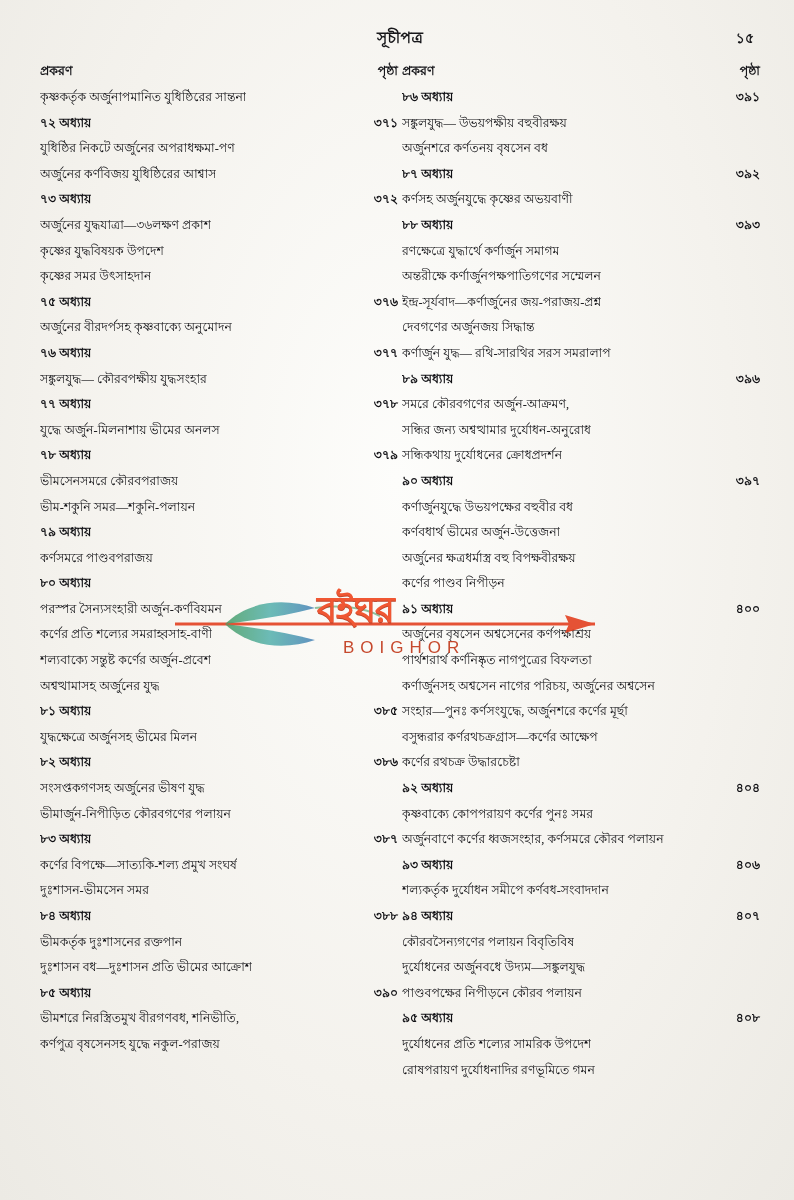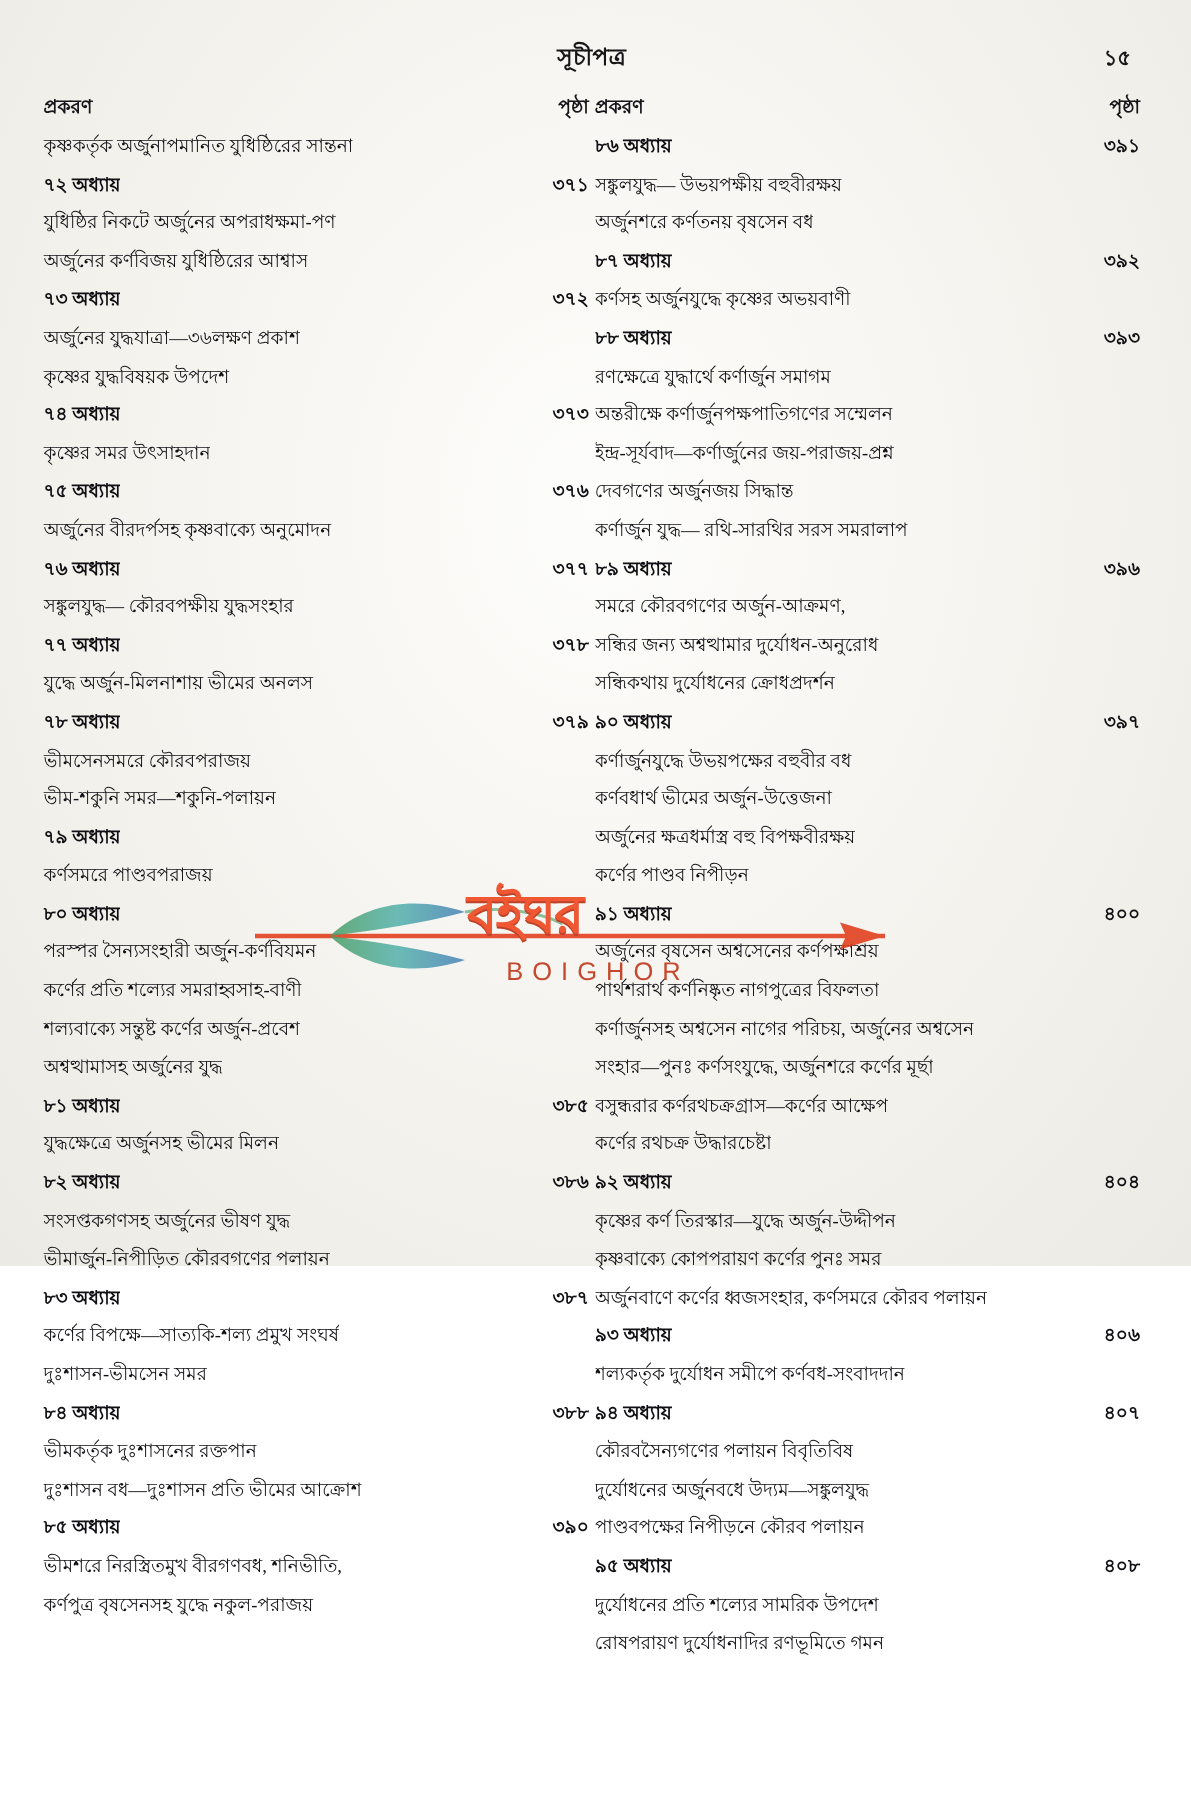--- a/index.html
+++ b/index.html
@@ -12,26 +12,26 @@
     height: 1200px;
     font-family: "Liberation Serif", serif;
     color: #111;
     overflow: hidden;
     position: relative;
   }
   .page {
     position: absolute;
     left: 0; top: 0;
     width: 794px;
-    height: 844px;
+    height: 1200px;
     background: #f3f1ec;
     background-image:
       radial-gradient(ellipse at 50% 40%, #fdfdfb 0%, #f4f2ed 60%, #eceae4 100%);
     box-sizing: border-box;
-    padding: 24px 34px 22px 29px;
+    padding: 24px 34px 22px 40px;
   }
   .sheet {
     position: relative;
     width: 100%;
     height: 100%;
   }
   .page-head {
     position: relative;
     height: 34px;
     margin-bottom: 4px;
@@ -174,24 +174,20 @@
               <span class="p">৩৭২</span>
             </li>
             <li class="toc-row">
               <span class="t">অর্জুনের যুদ্ধযাত্রা—৩৬লক্ষণ প্রকাশ</span>
               <span class="p"></span>
             </li>
             <li class="toc-row">
               <span class="t">কৃষ্ণের যুদ্ধবিষয়ক উপদেশ</span>
               <span class="p"></span>
             </li>
-            <li class="toc-row chapter">
-              <span class="t">৭৪ অধ্যায়</span>
-              <span class="p">৩৭৩</span>
-            </li>
             <li class="toc-row">
               <span class="t">কৃষ্ণের সমর উৎসাহদান</span>
               <span class="p"></span>
             </li>
             <li class="toc-row chapter">
               <span class="t">৭৫ অধ্যায়</span>
               <span class="p">৩৭৬</span>
             </li>
             <li class="toc-row">
               <span class="t">অর্জুনের বীরদর্পসহ কৃষ্ণবাক্যে অনুমোদন</span>
@@ -422,24 +418,20 @@
               <span class="t">বসুন্ধরার কর্ণরথচক্রগ্রাস—কর্ণের আক্ষেপ</span>
               <span class="p"></span>
             </li>
             <li class="toc-row">
               <span class="t">কর্ণের রথচক্র উদ্ধারচেষ্টা</span>
               <span class="p"></span>
             </li>
             <li class="toc-row chapter">
               <span class="t">৯২ অধ্যায়</span>
               <span class="p">৪০৪</span>
-            </li>
-            <li class="toc-row">
-              <span class="t">কৃষ্ণের কর্ণ তিরস্কার—যুদ্ধে অর্জুন-উদ্দীপন</span>
-              <span class="p"></span>
             </li>
             <li class="toc-row">
               <span class="t">কৃষ্ণবাক্যে কোপপরায়ণ কর্ণের পুনঃ সমর</span>
               <span class="p"></span>
             </li>
             <li class="toc-row">
               <span class="t">অর্জুনবাণে কর্ণের ধ্বজসংহার, কর্ণসমরে কৌরব পলায়ন</span>
               <span class="p"></span>
             </li>
             <li class="toc-row chapter">

